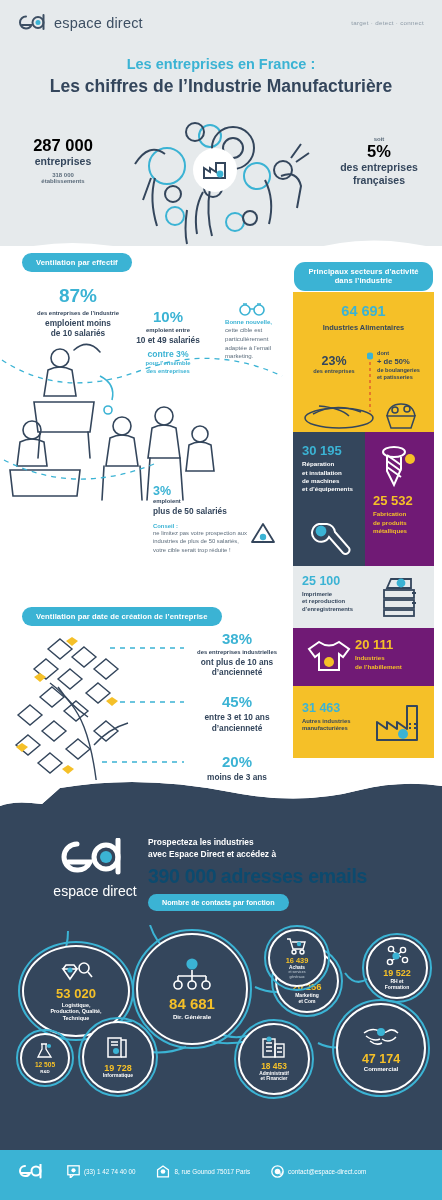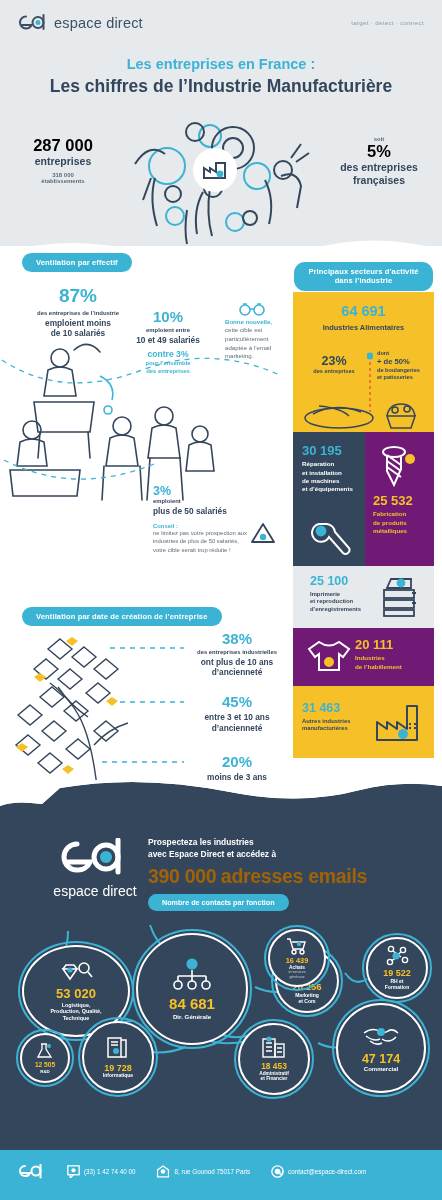--- a/index.html
+++ b/index.html
@@ -92,21 +92,21 @@
 
   
   .dark {
     position: absolute; top: 780px; left: 0; width: 442px; height: 370px; background: #34465c;
   }
   .dark-clip { position: absolute; top: 780px; left: 0; width: 442px; height: 55px; }
   .cta-logo { position: absolute; left: 50px; top: 838px; width: 90px; text-align: center; }
   .cta-word { color: #fff; font-size: 14px; margin-top: 3px; }
   .cta-text { position: absolute; left: 148px; top: 836px; width: 250px; }
   .cta-line { color: #fff; font-size: 8.4px; font-weight: bold; line-height: 1.45; }
-  .cta-num { color: #a16207; font-size: 19.5px; font-weight: bold; letter-spacing: -.3px; }
+  .cta-num { color: #0c4a6e; font-size: 19.5px; font-weight: bold; letter-spacing: -.3px; }
   .cta-pill { display: inline-block; background: #3bb3d4; color: #fff; border-radius: 9px;
     font-size: 7.2px; font-weight: bold; padding: 4px 14px; margin-top: 6px; }
 
   .bubbles { position: absolute; top: 925px; left: 0; width: 442px; height: 180px; }
   .bub { position: absolute; border-radius: 50%; background: #34465c;
     border: 2px solid #ffffff; display: flex; flex-direction: column;
     align-items: center; justify-content: center; text-align: center; }
   .bub::before { content: ""; position: absolute; inset: -6px; border-radius: 50%;
     border: 2px solid #3bb3d4; }
   .bnum { color: #f5c028; font-weight: bold; line-height: 1; }
@@ -338,21 +338,21 @@
         <div style="position:absolute;left:8px;top:62px">
           <div class="pn-ye">25 532</div>
           <div class="pl-ye" style="margin-top:2px">Fabrication</div>
           <div class="pl-ye">de produits</div>
           <div class="pl-ye">métalliques</div>
         </div>
       </div>
     </div>
 
     <div class="panel p-grey" style="height:62px">
-      <div style="padding:9px 0 0 17px">
+      <div style="padding:9px 0 0 9px">
         <div class="pn-cy" style="font-size:12.5px">25 100</div>
         <div class="pl-navy" style="font-size:5.9px;margin-top:2px">Imprimerie</div>
         <div class="pl-navy" style="font-size:5.9px">et reproduction</div>
         <div class="pl-navy" style="font-size:5.9px">d’enregistrements</div>
       </div>
       <svg style="position:absolute;left:86px;top:10px" width="44" height="42" viewBox="0 0 44 42">
         <g fill="none" stroke="#34465c" stroke-width="1.8">
           <path d="M8 12 h24 v-9 h-20 z"></path>
             <rect x="5" y="14" width="30" height="8"></rect>
           <rect x="5" y="24" width="30" height="8"></rect>

